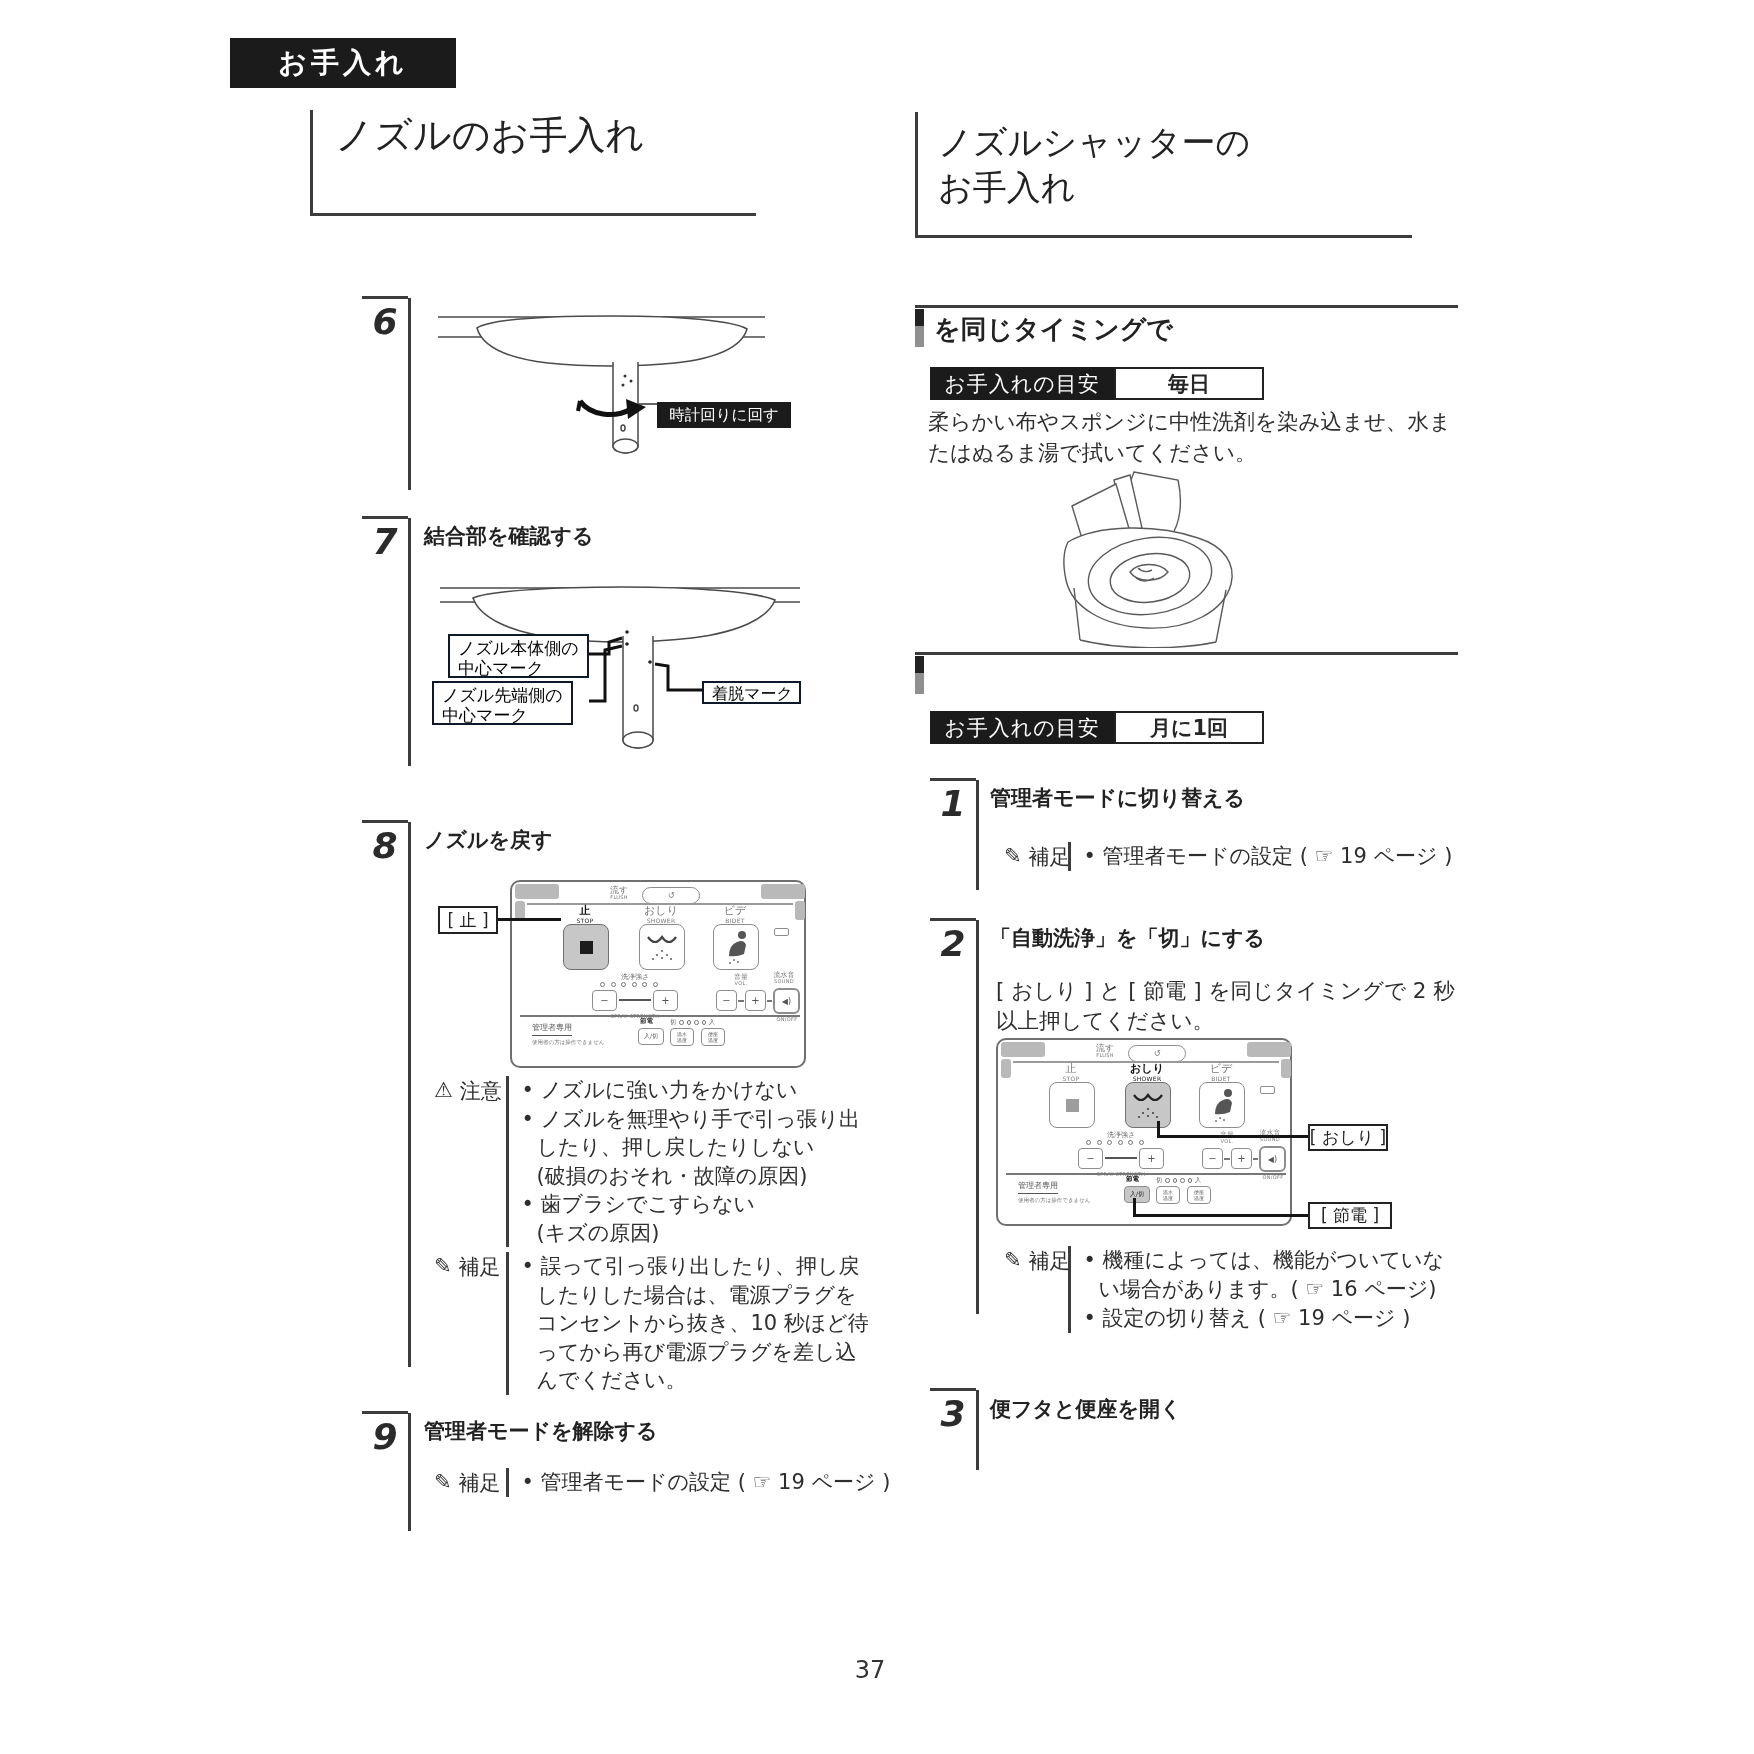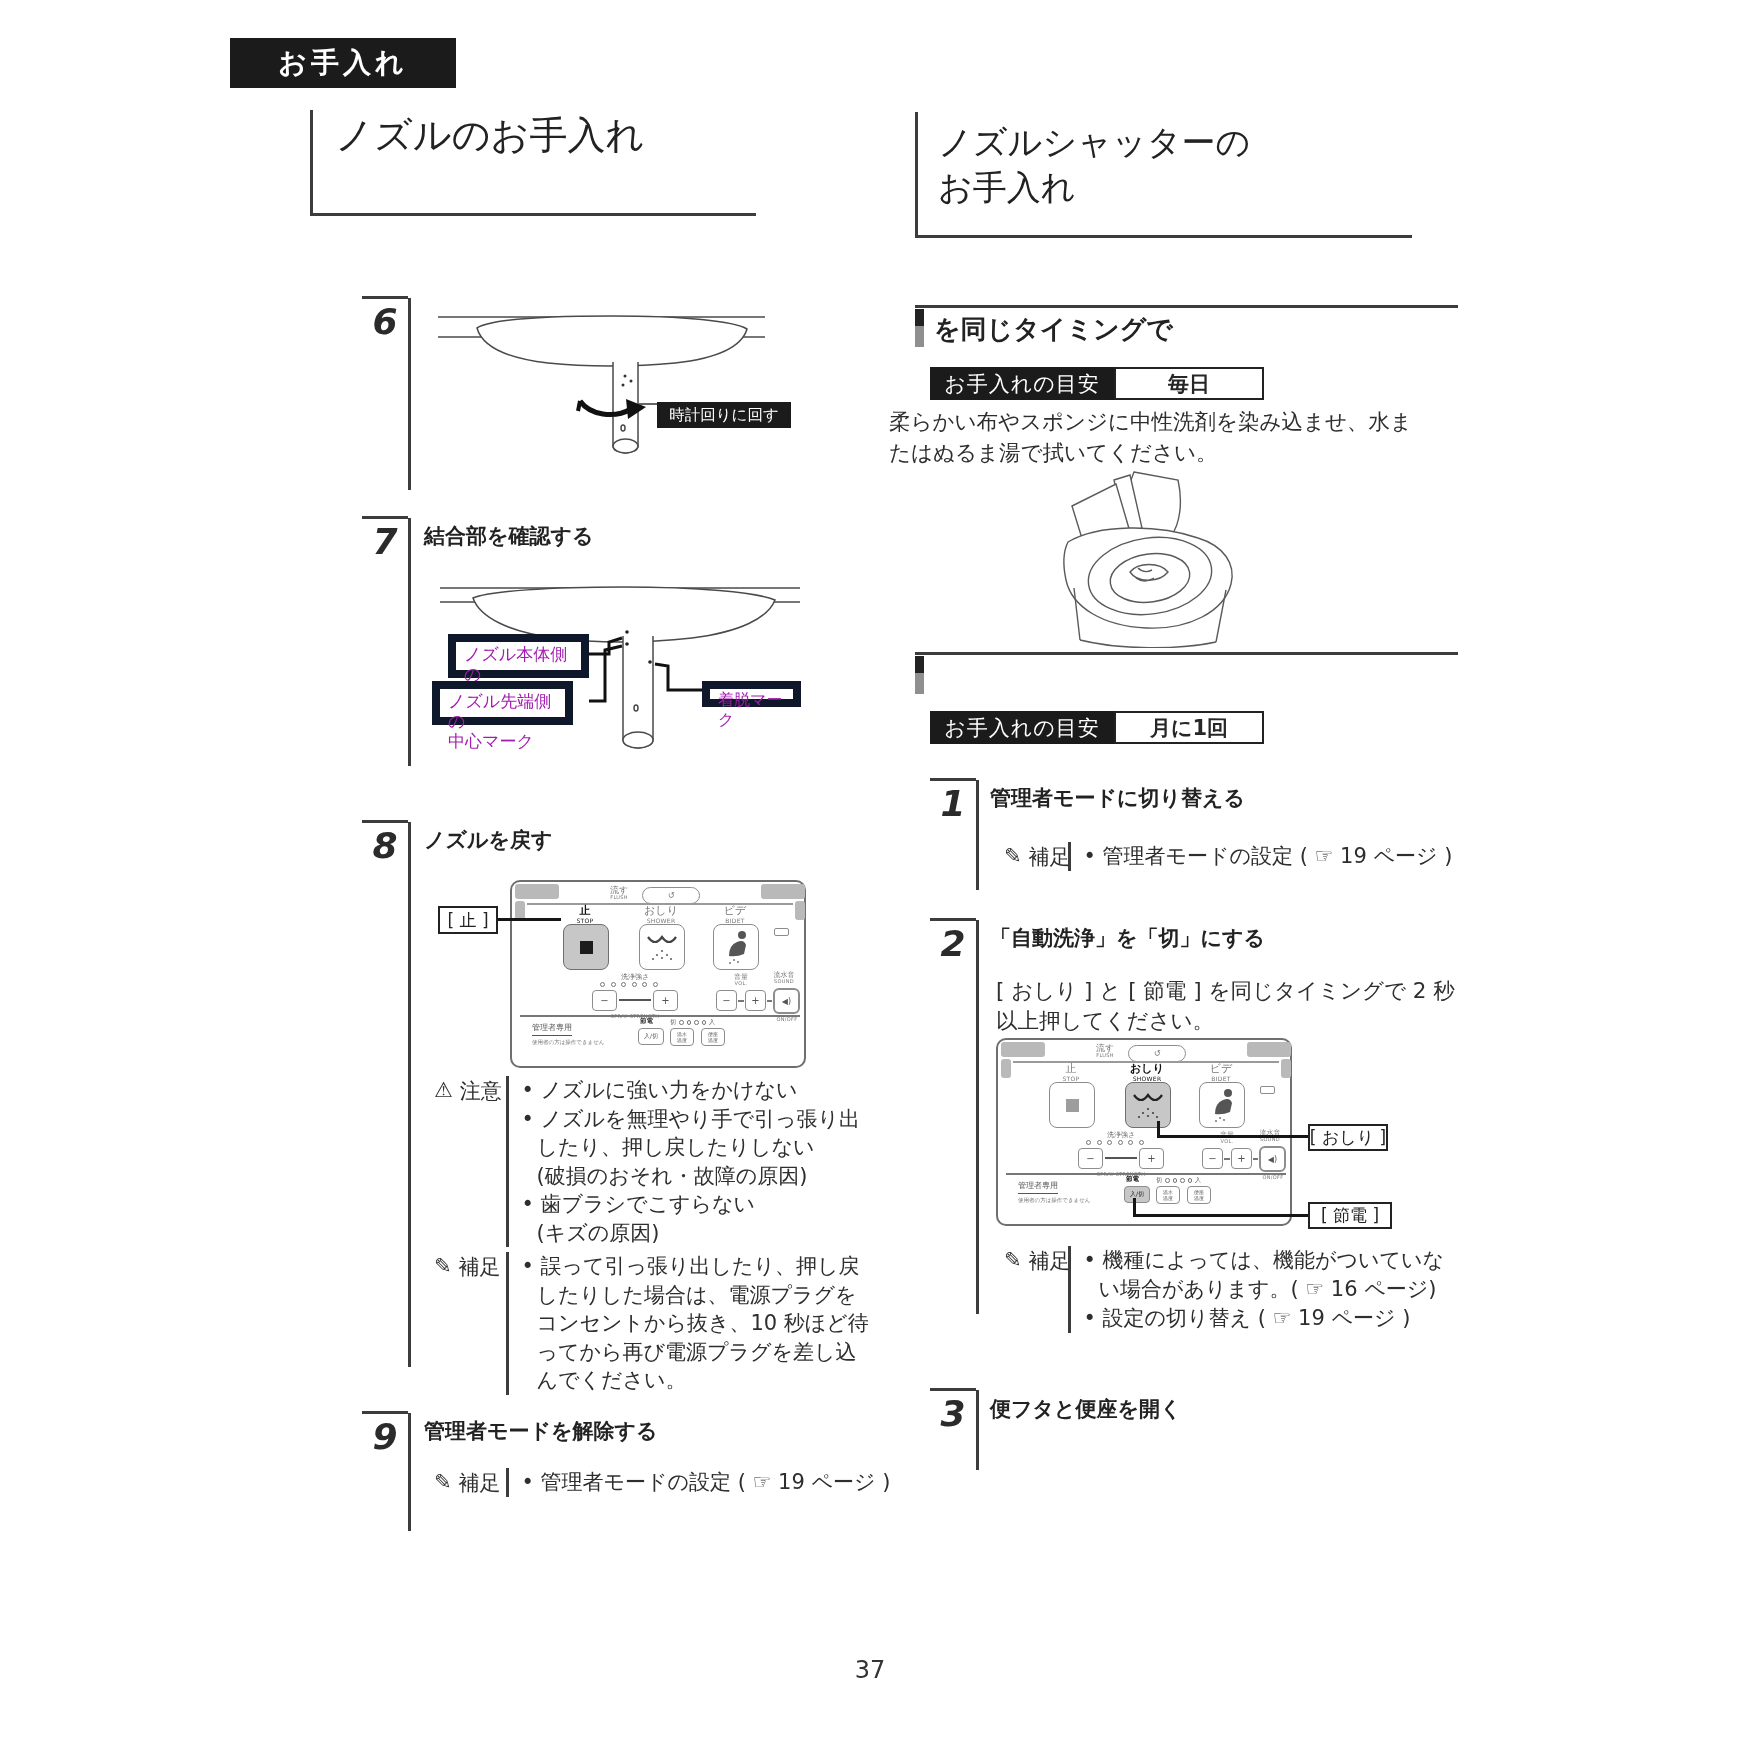--- a/index.html
+++ b/index.html
@@ -8,22 +8,22 @@
   .abs{position:absolute}
   .hl-line{position:absolute;background:#3c3c3c}
   .v-rule{position:absolute;background:#3c3c3c;width:2.5px}
   .step-num{position:absolute;width:46px;height:42px;border-top:3px solid #3c3c3c;
             font-style:italic;font-weight:bold;font-size:36px;text-align:center;line-height:46px;color:#2b2b2b}
   .step-title{position:absolute;font-size:21px;font-weight:bold;color:#222;white-space:nowrap}
   .body-text{position:absolute;font-size:21.5px;line-height:30px;color:#2e2e2e}
   .callout{position:absolute;border:2.5px solid #222;background:#fff;display:flex;align-items:center;
            justify-content:center;font-size:17px;color:#222;box-sizing:border-box;white-space:nowrap}
   .callout.dark{background:#1b1b1b;color:#fff;border:none;font-size:15.5px}
-  .lblbox{position:absolute;border:8px solid #0f172a;background:#fff;font-size:17px;line-height:20px;
-          padding:2px 0 9px 8px;color:#a21caf;box-sizing:border-box}
+  .lblbox{position:absolute;border:2px solid #0f172a;background:#fff;font-size:17px;line-height:20px;
+          padding:2px 0 9px 8px;color:#000000;box-sizing:border-box}
   .badge-black{position:absolute;background:#1b1b1b;color:#fff;display:flex;align-items:center;
                justify-content:center;font-size:21px;letter-spacing:1px}
   .badge-val{position:absolute;border:2.5px solid #222;background:#fff;display:flex;align-items:center;
              justify-content:center;font-size:21px;font-weight:600;box-sizing:border-box}
   .sec-bar{position:absolute;width:9px;height:38px;background:linear-gradient(#222 45%,#8f8f8f 45%)}
   .sec-head{position:absolute;font-size:26px;font-weight:600;color:#222;white-space:nowrap}
   .note-row{position:absolute;display:flex;align-items:stretch;font-size:21px;color:#2e2e2e}
   .nlab{display:flex;gap:7px;align-items:flex-start;white-space:nowrap;font-size:21px;flex:0 0 auto;padding-top:1px}
   .nico{font-size:21px;line-height:26px}
   .ndiv{width:2.5px;background:#3c3c3c;margin:0 13px 0 0;flex:0 0 auto}
@@ -276,21 +276,21 @@
   <div class="abs" style="left:915px;top:112px;width:497px;height:126px;border-left:3px solid #3c3c3c;border-bottom:3px solid #3c3c3c;box-sizing:border-box;padding:8px 0 0 20px">
     <div style="font-size:34px;line-height:45px;color:#222">ノズルシャッターの</div>
     <div style="font-size:34px;line-height:45px;color:#222">お手入れ</div>
   </div>
 
   <div class="hl-line" style="left:915px;top:305px;width:543px;height:2.5px"></div>
   <div class="sec-bar" style="left:915px;top:309px"></div>
   <div class="sec-head" style="left:934px;top:312px">を同じタイミングで</div>
   <div class="badge-black" style="left:930px;top:367px;width:184px;height:33px">お手入れの目安</div>
   <div class="badge-val" style="left:1114px;top:367px;width:150px;height:33px">毎日</div>
-  <div class="body-text" style="left:889px;top:406px;width:524px;line-height:31px">柔らかい布やスポンジに中性洗剤を染み込ませ、水またはぬるま湯で拭いてください。</div>
+  <div class="body-text" style="left:928px;top:406px;width:524px;line-height:31px">柔らかい布やスポンジに中性洗剤を染み込ませ、水またはぬるま湯で拭いてください。</div>
 
   <svg class="abs" style="left:1038px;top:470px" width="218" height="178" viewBox="0 0 218 178">
     <g stroke="#5a5a5a" stroke-width="1.4" fill="#fff">
       <path d="M96 2 L140 10 C145 32 142 54 133 66 L92 58 C88 38 89 18 96 2 Z"></path>
       <path d="M76 10 L92 5 L104 58 L88 64 Z"></path>
       <path d="M34 36 L78 14 L92 62 L50 88 Z"></path>
       <path d="M30 72 C60 54 120 54 160 68 C186 76 198 94 193 114 C186 142 150 160 108 158 C66 156 34 138 28 110 C25 96 25 82 30 72 Z"></path>
       <ellipse cx="112" cy="106" rx="62" ry="38" transform="rotate(-8 112 106)"></ellipse>
       <ellipse cx="112" cy="108" rx="40" ry="24" transform="rotate(-8 112 108)"></ellipse>
       <path d="M36 118 L42 170 M188 120 L178 172" fill="none"></path>

